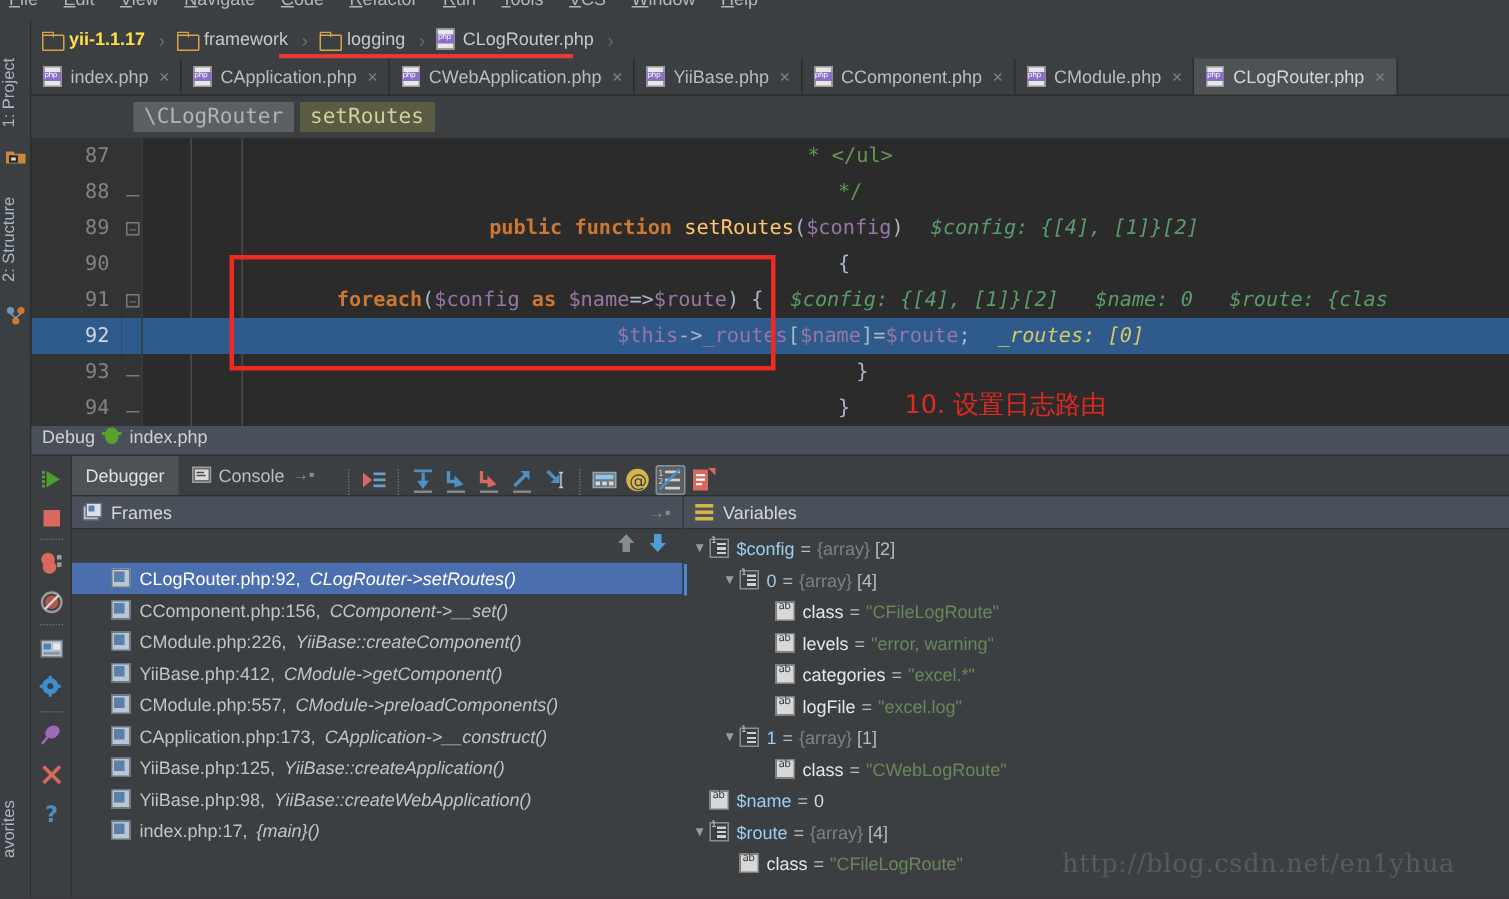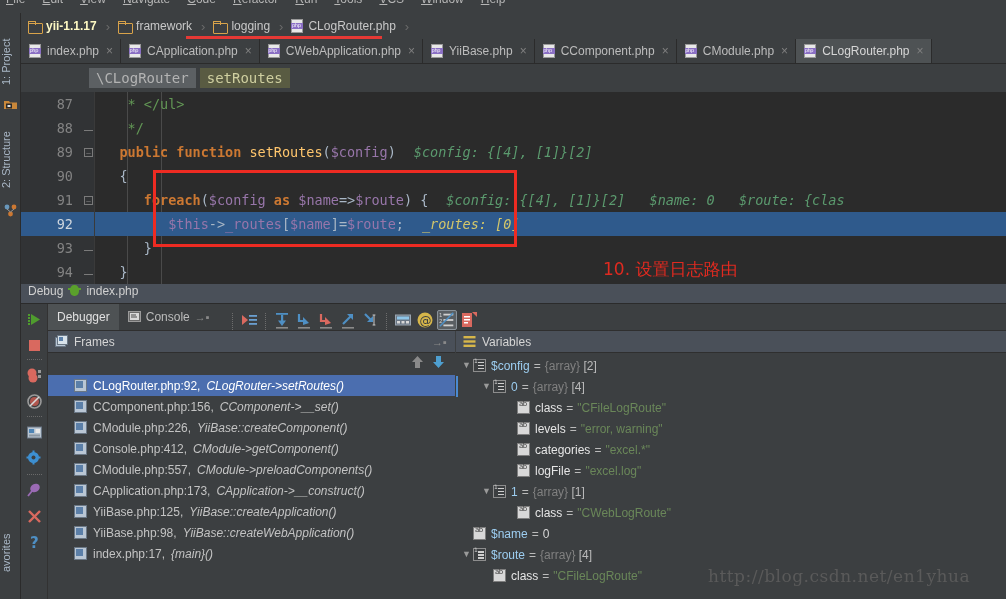--- a/index.html
+++ b/index.html
@@ -43,21 +43,21 @@
 
   
   .crumbbar {
     position: absolute; top: 13px; left: 21px; width: 985px; height: 26px;
     background: #3c3f41;
     display: flex; align-items: center; padding-left: 4px;
     font-size: 12px;
   }
   .crumb { display: flex; align-items: center; gap: 4px; padding: 0 3px; position: relative; }
   .crumb .lbl { color: #c8c8c8; }
-  .crumb.first .lbl { font-weight: bold; color: #fef9c3; }
+  .crumb.first .lbl { font-weight: bold; color: #fde047; }
   .crumb .sep {
     color: #6b6b6b; margin: 0 2px 0 5px; font-size: 13px;
   }
   .folder-ico {
     width: 14px; height: 11px; position: relative; display: inline-block;
   }
   .folder-ico::before {
     content: ""; position: absolute; left: 0; top: 2px; width: 13px; height: 9px;
     border: 1.2px solid #d9a34a; border-radius: 1px; background: #3c3f41;
   }
@@ -494,21 +494,21 @@
         <div style="position: relative; height: 24px;">
           <span class="foldmark plain"></span>
         </div>
         <div style="position: relative; height: 24px;">
           <span class="foldmark plain"></span>
         </div>
       </div>
     <div class="codearea">
       <div class="vguide"></div>
       <div class="vguide2"></div>
-      <div id="codelines" style="position:relative;">
+      <div id="codelines" style="position:relative;text-align:center;">
           <div class="crow"><span class="s-cmt">    * &lt;/ul&gt;</span></div>
           <div class="crow"><span class="s-cmt">    */</span></div>
           <div class="crow"><span class="s-pln">   </span><span class="s-kw">public function </span><span class="s-fn">setRoutes</span><span class="s-pln">(</span><span class="s-var">$config</span><span class="s-pln">)</span><span class="s-hint" style="margin-left:18px">$config: {[4], [1]}[2]</span></div>
           <div class="crow"><span class="s-pln">   {</span></div>
           <div class="crow"><span class="s-pln">      </span><span class="s-kw">foreach</span><span class="s-pln">(</span><span class="s-var">$config</span><span class="s-kw"> as </span><span class="s-var">$name</span><span class="s-pln">=&gt;</span><span class="s-var">$route</span><span class="s-pln">) {</span><span class="s-hint" style="margin-left:18px">$config: {[4], [1]}[2]   $name: 0   $route: {clas</span></div>
           <div class="crow hl"><span class="s-pln">         </span><span class="s-var">$this</span><span class="s-pln">-&gt;</span><span class="s-var">_routes</span><span class="s-pln">[</span><span class="s-var">$name</span><span class="s-pln">]=</span><span class="s-var">$route</span><span class="s-pln">;</span><span class="s-hinty" style="margin-left:18px">_routes: [0]</span></div>
           <div class="crow"><span class="s-pln">      }</span></div>
           <div class="crow"><span class="s-pln">   }</span></div>
         </div>
     </div>
@@ -729,21 +729,21 @@
             <span>CComponent.php:156,</span>
             <span class="meth">CComponent-&gt;__set()</span>
           </div>
           <div class="frameitem">
             <span class="frame-ico"></span>
             <span>CModule.php:226,</span>
             <span class="meth">YiiBase::createComponent()</span>
           </div>
           <div class="frameitem">
             <span class="frame-ico"></span>
-            <span>Console.php:412,</span>
+            <span>YiiBase.php:412,</span>
             <span class="meth">CModule-&gt;getComponent()</span>
           </div>
           <div class="frameitem">
             <span class="frame-ico"></span>
             <span>CModule.php:557,</span>
             <span class="meth">CModule-&gt;preloadComponents()</span>
           </div>
           <div class="frameitem">
             <span class="frame-ico"></span>
             <span>CApplication.php:173,</span>

